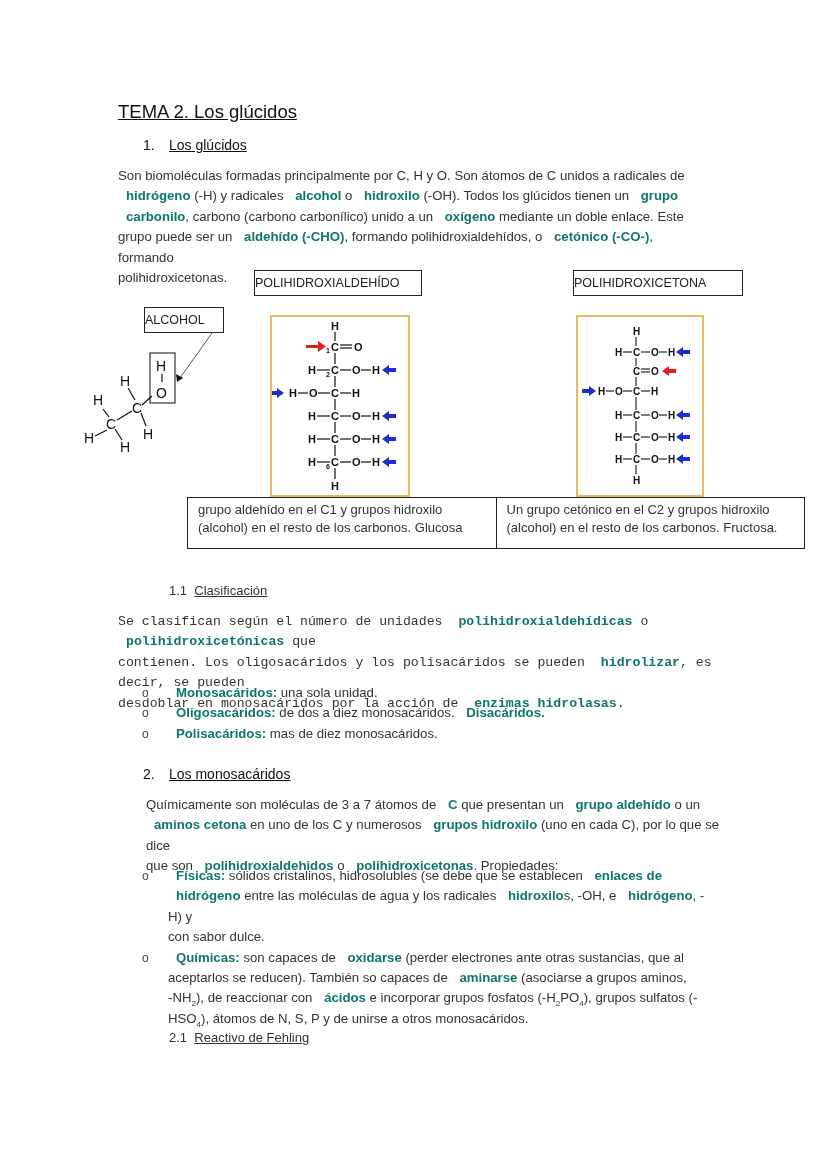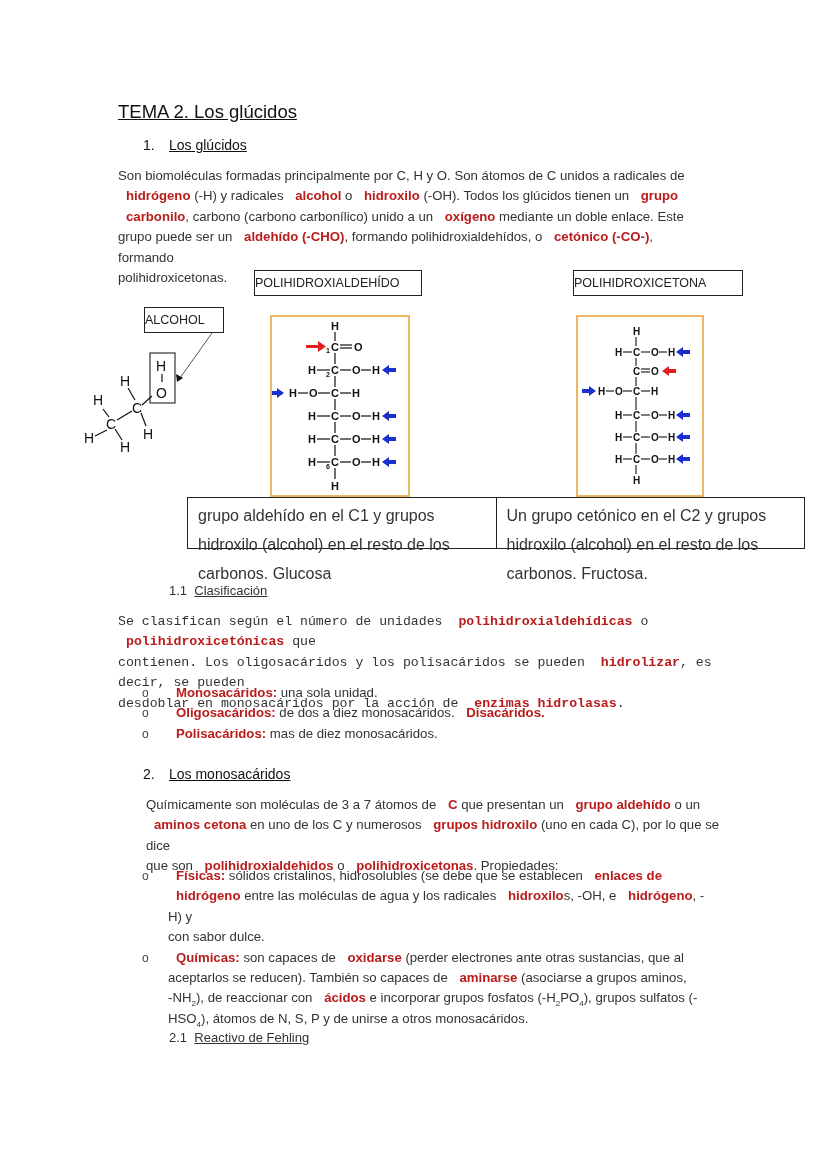--- a/index.html
+++ b/index.html
@@ -1,30 +1,30 @@
 <!DOCTYPE html>
 <html><head>
 <meta charset="utf-8">
 <style>
   html, body { margin:0; padding:0; background:#ffffff; }
   body { width:828px; height:1171px; position:relative; overflow:hidden;
          font-family:"Liberation Sans", sans-serif; color:#222; }
   .abs { position:absolute; }
   .txt { font-size:13.2px; line-height:20.4px; color:#333; }
-  .txt b { color:#b91c1c; font-weight:bold;padding-left:8px; }
+  .txt b { color:#0f766e; font-weight:bold;padding-left:8px; }
   .u { text-decoration:underline; }
   .title { left:118px; top:101px; font-size:18.5px; color:#111; text-decoration:underline; }
   .h1 { font-size:14px; color:#111; }
   .h1 .num { display:inline-block; width:26px; }
   .box { border:1px solid #222; background:#fff; font-size:12.5px; color:#222;
          box-sizing:border-box; display:flex; align-items:center; padding-left:0; }
   .mol { border:2px solid #e9b862; background:#fff; box-sizing:border-box; }
   .mol svg text { font-family:"Liberation Sans", sans-serif; font-weight:bold; fill:#111; }
   .desc-table { left:187px; top:497px; width:618px; height:52px; border:1px solid #222; display:flex; box-sizing:border-box; }
-  .desc-cell { flex:1; font-size:16px; line-height:29px; color:#333; padding:3px 10px; box-sizing:border-box; }
+  .desc-cell { flex:1; font-size:13px; line-height:18px; color:#333; padding:3px 10px; box-sizing:border-box; }
   .desc-cell + .desc-cell { border-left:1px solid #222; }
   ul.bul { list-style:none; margin:0; padding:0; }
   ul.bul li { position:relative; padding-left:50px; }
   ul.bul li .dot { position:absolute; left:24px; top:0; color:#444; font-size:12px; }
   sub { font-size:8px; line-height:0; }
 </style>
 </head>
 <body>
 
 <div class="abs title">TEMA 2. Los glúcidos</div>

